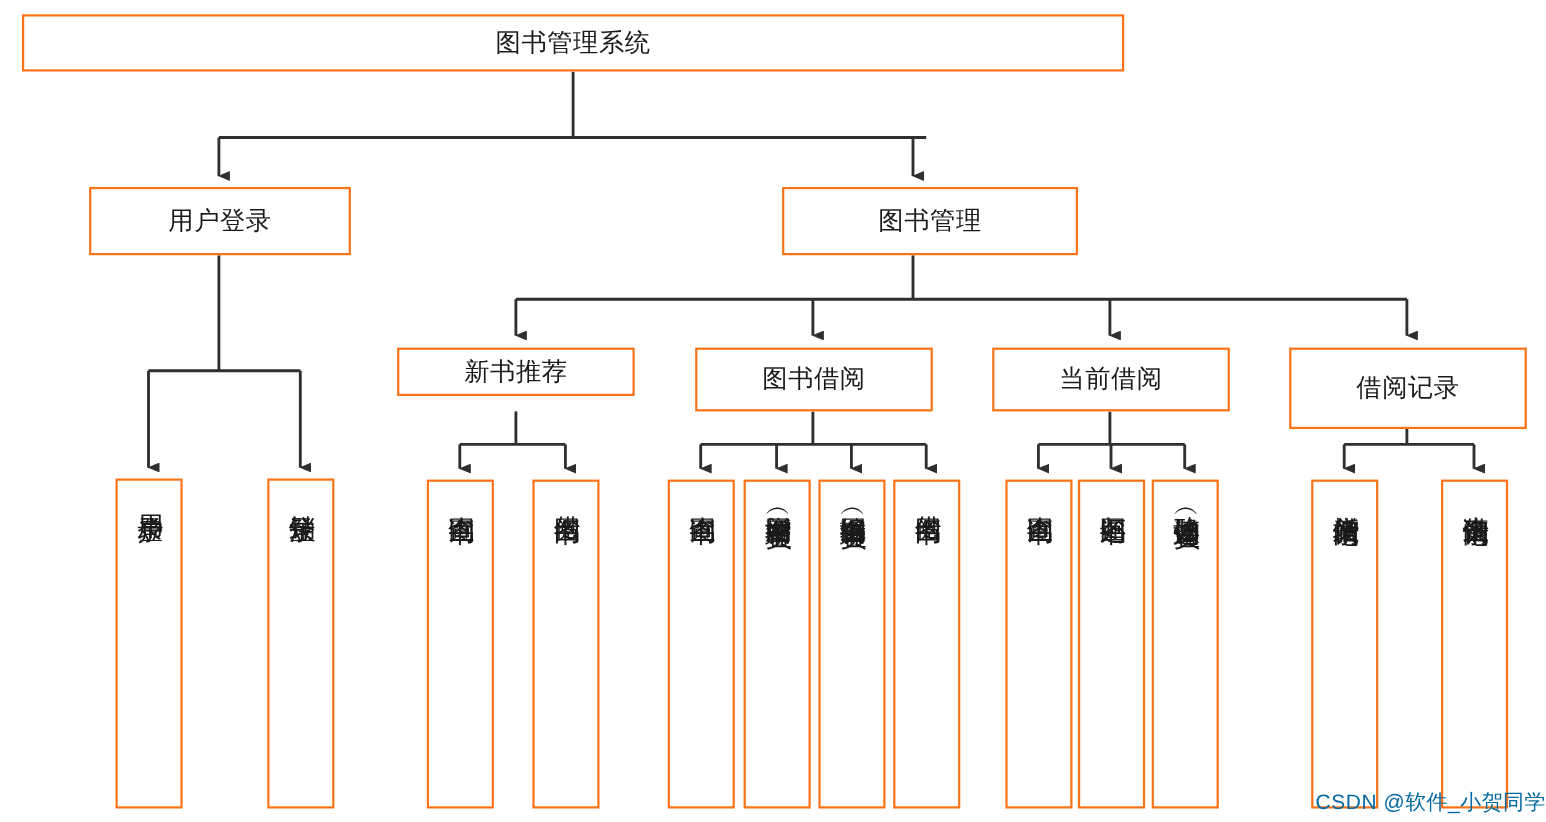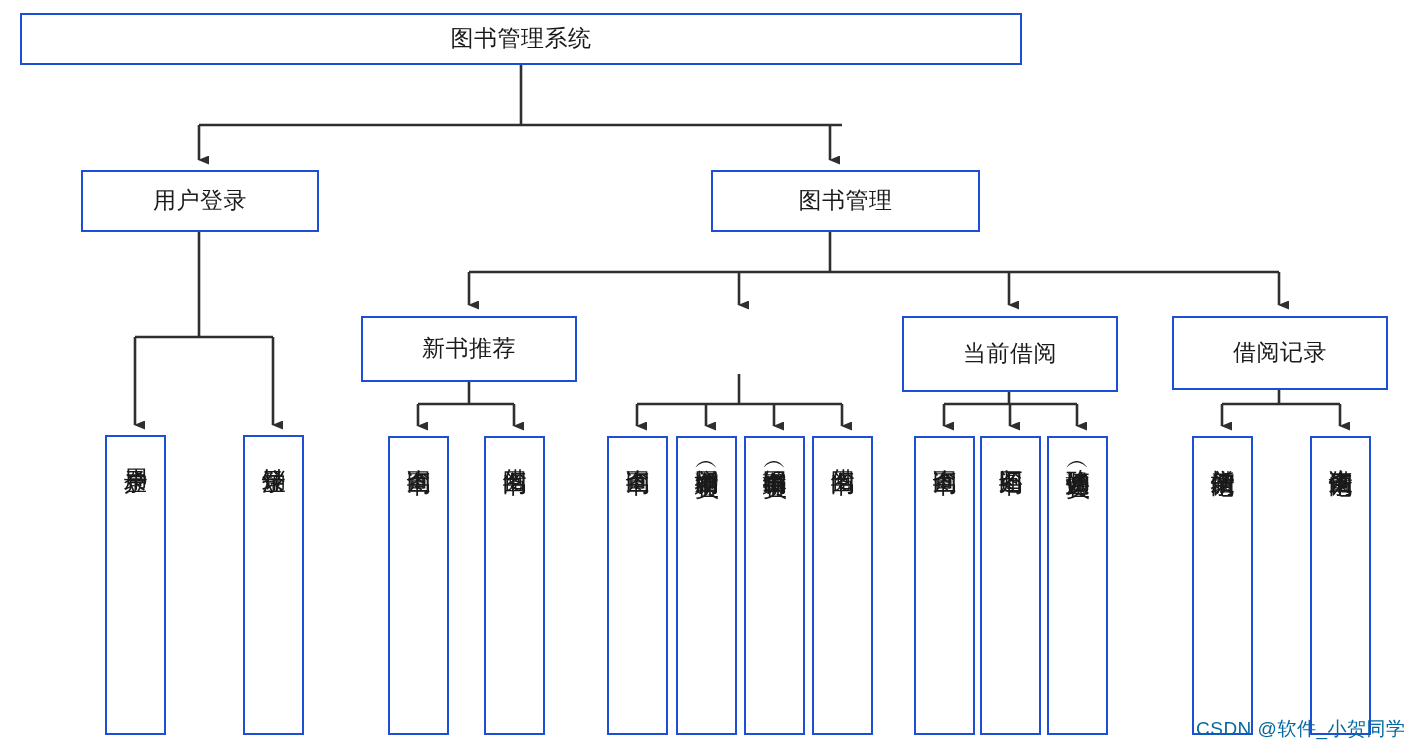--- a/index.html
+++ b/index.html
@@ -23,21 +23,21 @@
     left: 0;
     top: 0;
     width: 1405px;
     height: 747px;
     pointer-events: none;
   }
   .node {
     position: absolute;
     box-sizing: border-box;
     background: #ffffff;
-    border: 2px solid #1d4ed8;
+    border: 2px solid #f97316;
     display: flex;
     align-items: center;
     justify-content: center;
     color: #1a1a1a;
     overflow: hidden;
   }
   .node .node-label {
     display: block;
     text-align: center;
     line-height: 1.18;
@@ -127,24 +127,27 @@
     <span class="node-label">图书管理系统</span>
   </div>
 
   <div class="node horiz" style="left:81px; top:170px; width:238px; height:62px;">
     <span class="node-label">用户登录</span>
   </div>
   <div class="node horiz" style="left:711px; top:170px; width:269px; height:62px;">
     <span class="node-label">图书管理</span>
   </div>
 
-  <div class="node horiz" style="left:361px; top:316px; width:216px; height:66px;">
+  <div class="node horiz" style="left:361px; top:316px; width:216px; height:44px;">
     <span class="node-label">新书推荐</span>
   </div>
-  <div class="node horiz" style="left:902px; top:316px; width:216px; height:76px;">
+  <div class="node horiz" style="left:632px; top:316px; width:216px; height:58px;">
+    <span class="node-label">图书借阅</span>
+  </div>
+  <div class="node horiz" style="left:902px; top:316px; width:216px; height:58px;">
     <span class="node-label">当前借阅</span>
   </div>
   <div class="node horiz" style="left:1172px; top:316px; width:216px; height:74px;">
     <span class="node-label">借阅记录</span>
   </div>
 
   <div class="node vert" style="left:105px; top:435px; width:61px; height:300px;">
     <span class="node-label">用户登录</span>
   </div>
   <div class="node vert" style="left:243px; top:435px; width:61px; height:300px;">

